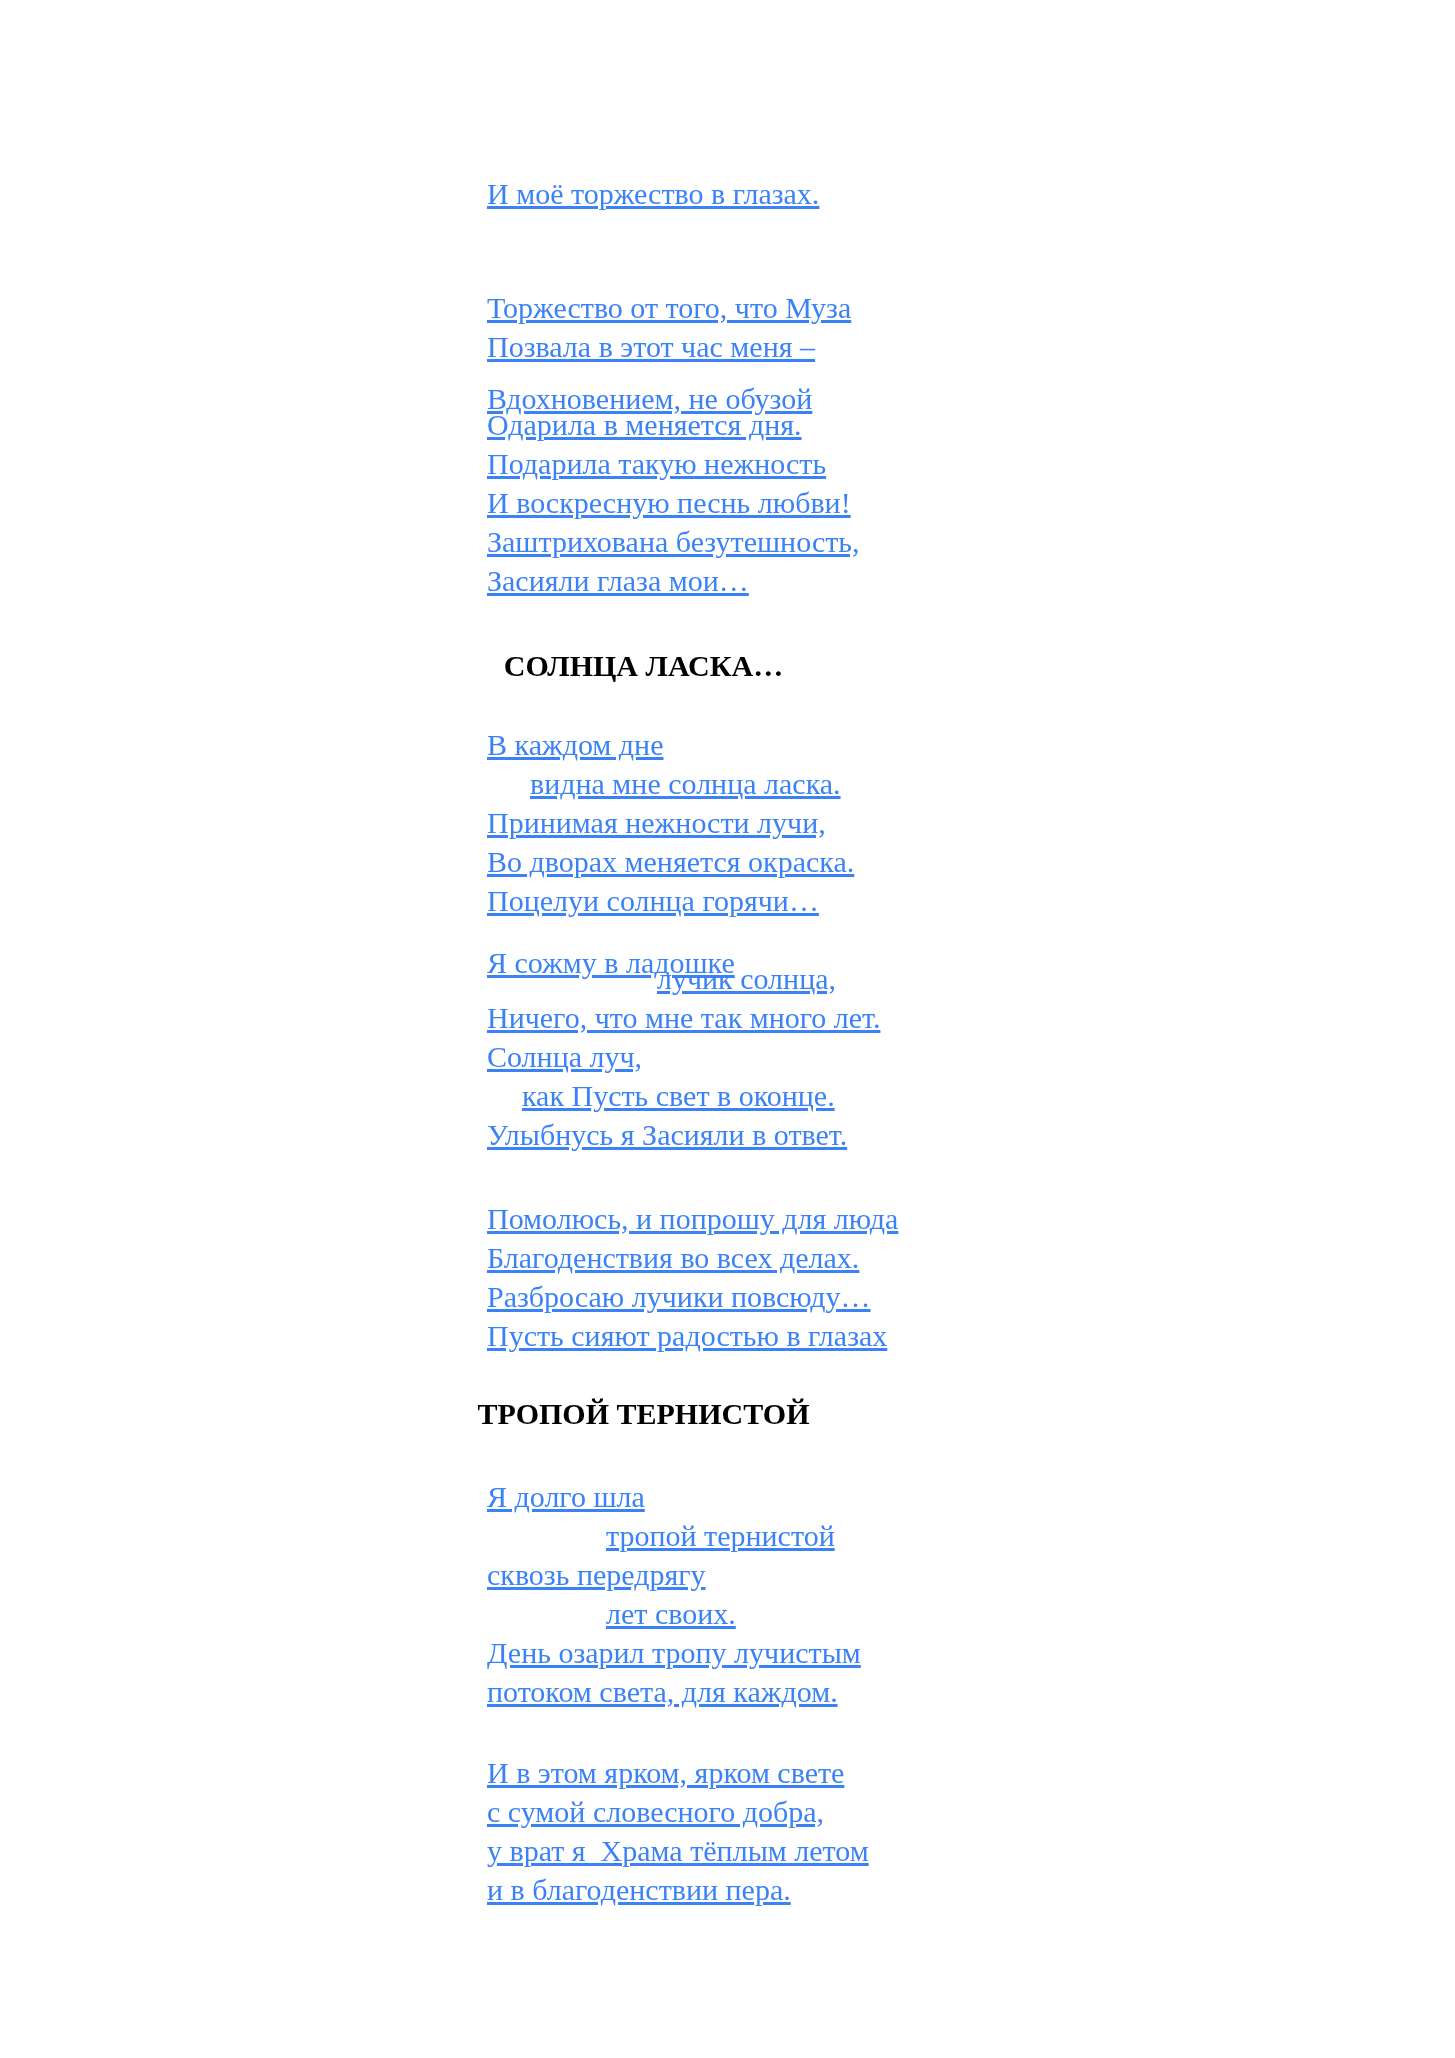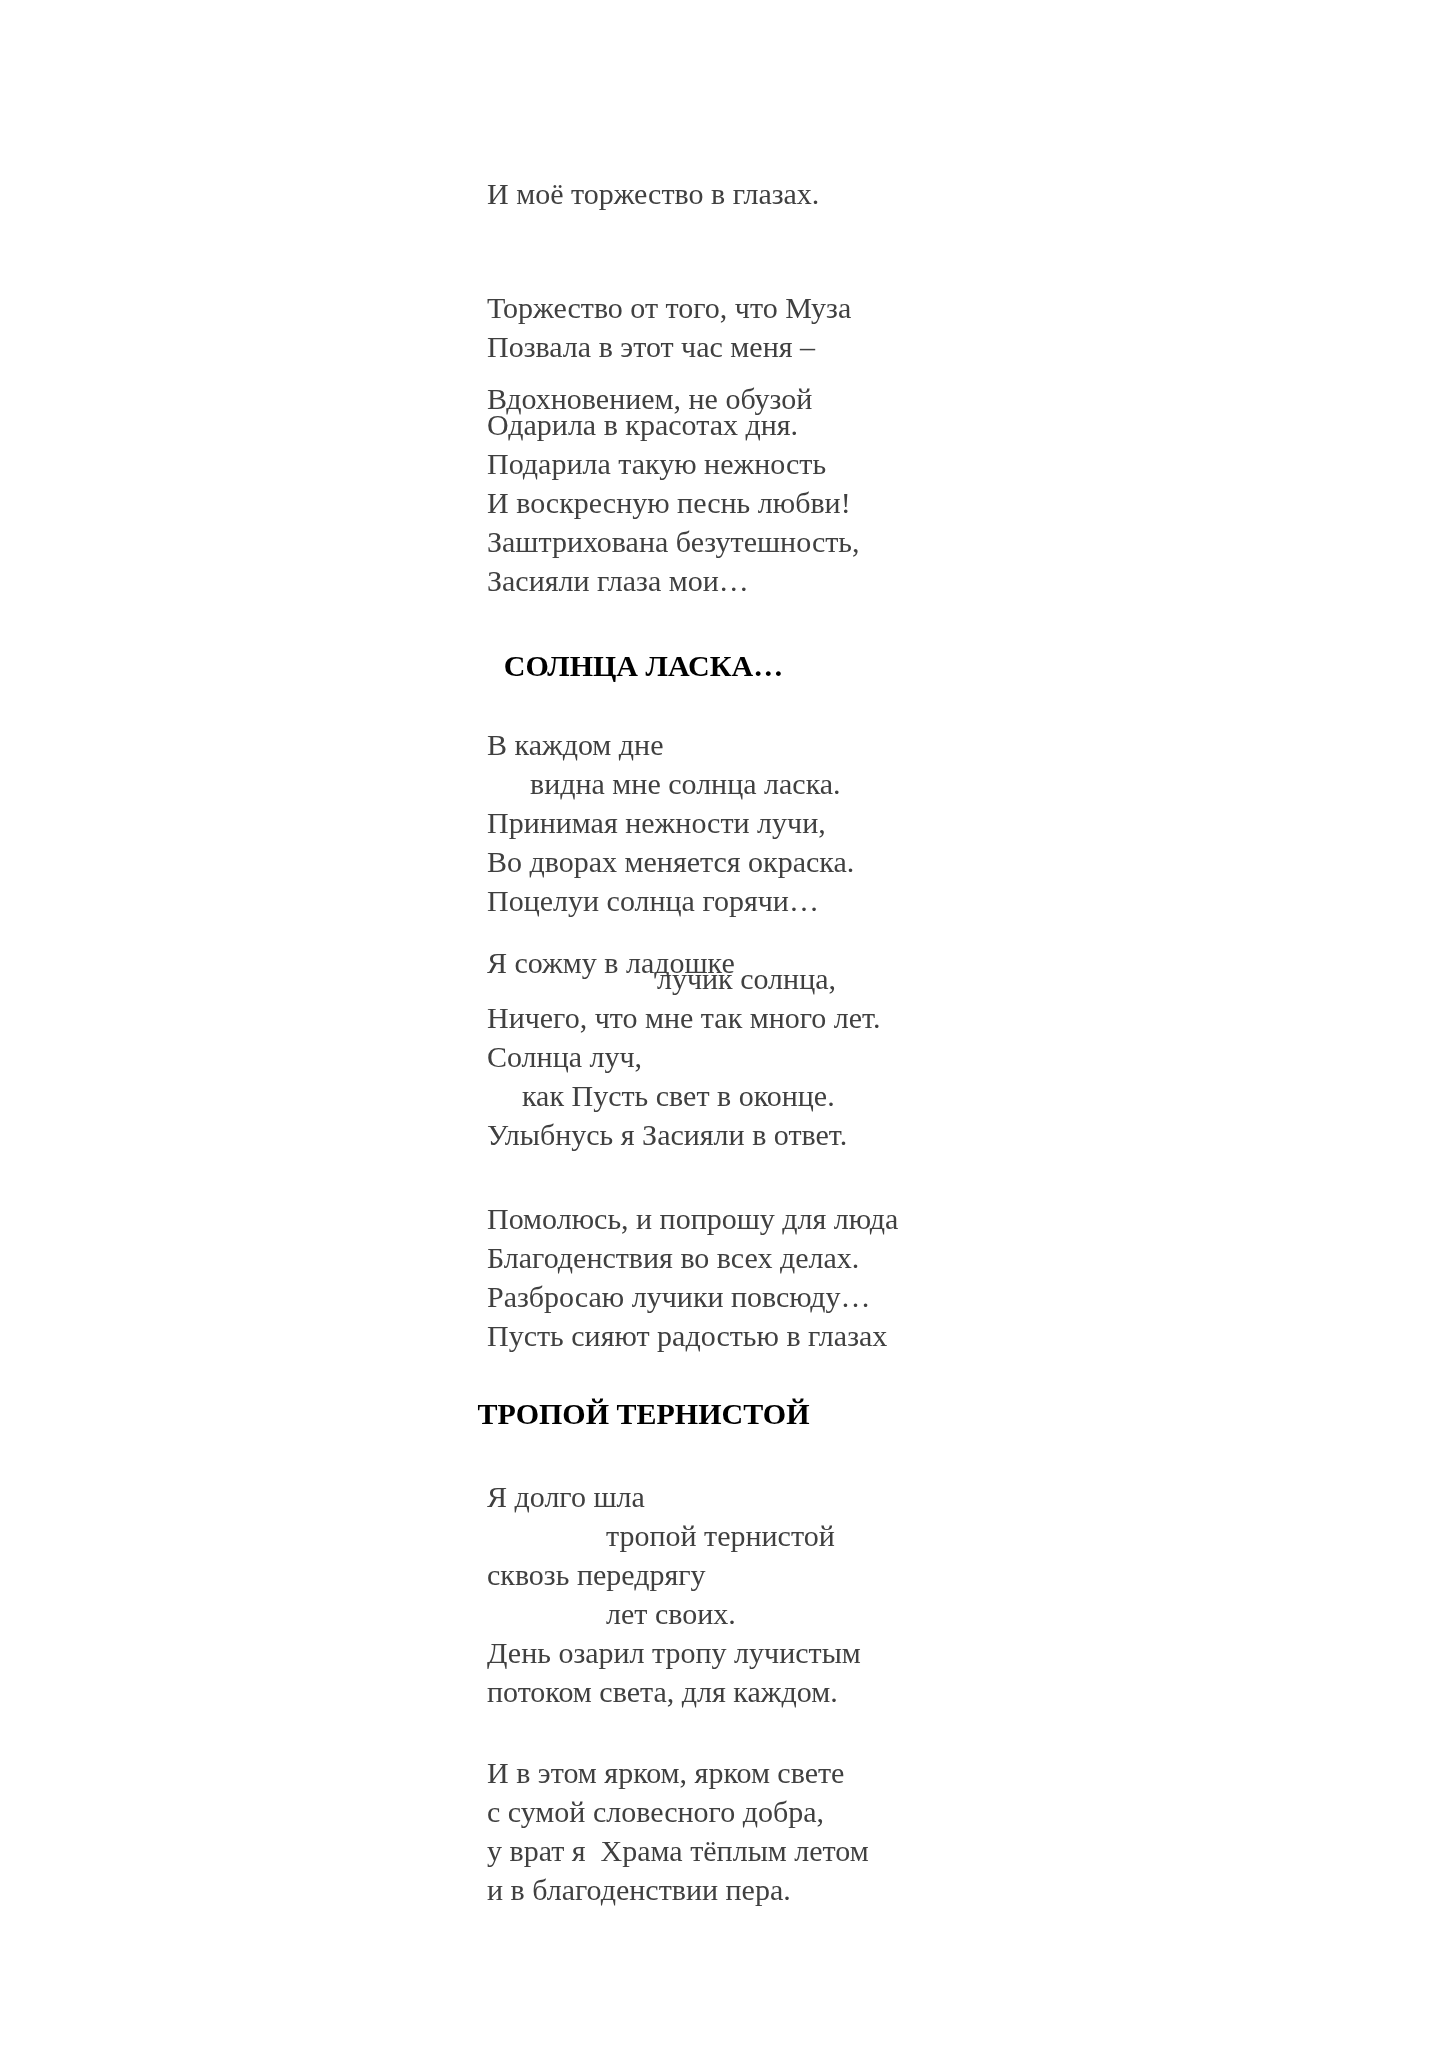--- a/index.html
+++ b/index.html
@@ -4,22 +4,23 @@
 <style>
   html, body { margin: 0; padding: 0; background: #ffffff; }
   body { width: 1455px; height: 2058px; position: relative; overflow: hidden; }
   .page { position: absolute; left: 0; top: 0; width: 1455px; height: 2058px; background: #ffffff; }
   .line {
     position: absolute;
     left: 487px;
     font-family: "Liberation Serif", "DejaVu Serif", serif;
     font-size: 30px;
     line-height: 36px;
-    color: #404040;
+    color: #3b82f6;
     white-space: pre;
+    text-decoration: underline;
   }
   .heading {
     position: absolute;
     left: 0; width: 1287px;
     text-align: center;
     font-family: "Liberation Serif", "DejaVu Serif", serif;
     font-weight: bold;
     font-size: 30px;
     line-height: 36px;
     color: #000000;
@@ -29,21 +30,21 @@
 <body>
 
 <div class="page">
 
   <div class="line" style="top:176px">И моё торжество в глазах.</div>
 
   <div>
     <div class="line" style="top:290px">Торжество от того, что Муза</div>
     <div class="line" style="top:329px">Позвала в этот час меня –</div>
     <div class="line" style="top:381px">Вдохновением, не обузой</div>
-    <div class="line" style="top:407px">Одарила в красотах дня.</div>
+    <div class="line" style="top:407px">Одарила в меняется дня.</div>
     <div class="line" style="top:446px">Подарила такую нежность</div>
     <div class="line" style="top:485px">И воскресную песнь любви!</div>
     <div class="line" style="top:524px">Заштрихована безутешность,</div>
     <div class="line" style="top:563px">Засияли глаза мои…</div>
   </div>
 
   <div class="heading" style="top:648px">СОЛНЦА ЛАСКА…</div>
 
   <div>
     <div class="line" style="top:727px">В каждом дне</div>

